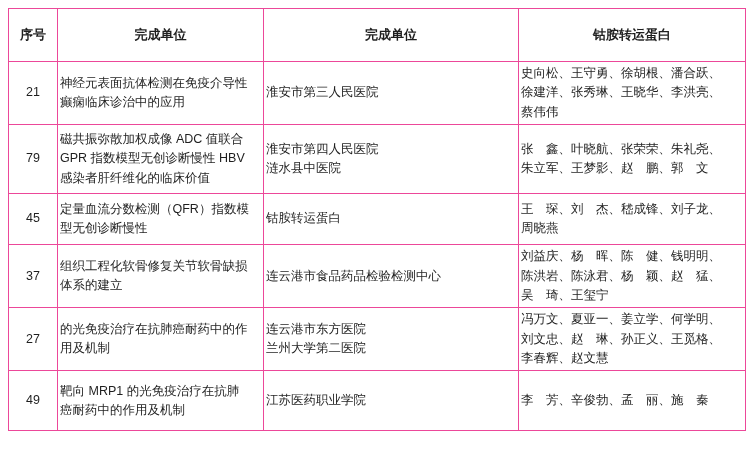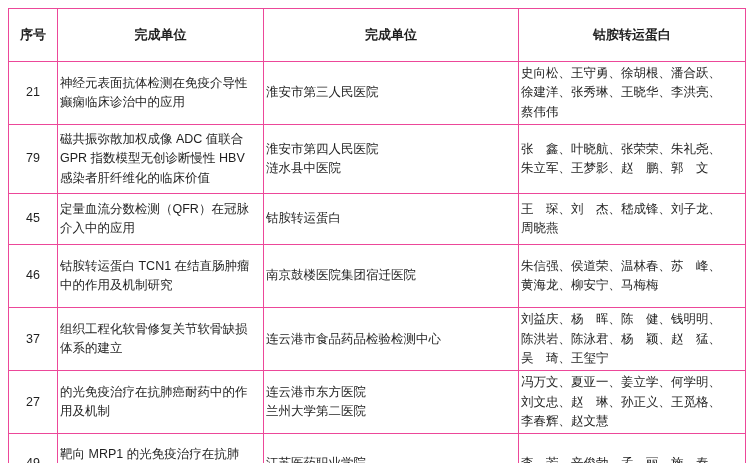--- a/index.html
+++ b/index.html
@@ -99,29 +99,23 @@
       </tr>
       <tr class="r1">
         <td class="cell-no">79</td>
         <td class="cell-project">磁共振弥散加权成像 ADC 值联合 GPR 指数模型无创诊断慢性 HBV 感染者肝纤维化的临床价值</td>
         <td class="cell-unit">淮安市第四人民医院
 涟水县中医院</td>
         <td class="cell-people">张　鑫、叶晓航、张荣荣、朱礼尧、朱立军、王梦影、赵　鹏、郭　文</td>
       </tr>
       <tr class="r2">
         <td class="cell-no">45</td>
-        <td class="cell-project">定量血流分数检测（QFR）在冠脉介入中的应用</td>
+        <td class="cell-project">定量血流分数检测（QFR）指数模型无创诊断慢性</td>
         <td class="cell-unit">钴胺转运蛋白</td>
         <td class="cell-people">王　琛、刘　杰、嵇成锋、刘子龙、周晓燕</td>
-      </tr>
-      <tr class="r3">
-        <td class="cell-no">46</td>
-        <td class="cell-project">钴胺转运蛋白 TCN1 在结直肠肿瘤中的作用及机制研究</td>
-        <td class="cell-unit">南京鼓楼医院集团宿迁医院</td>
-        <td class="cell-people">朱信强、侯道荣、温林春、苏　峰、黄海龙、柳安宁、马梅梅</td>
       </tr>
       <tr class="r4">
         <td class="cell-no">37</td>
         <td class="cell-project">组织工程化软骨修复关节软骨缺损体系的建立</td>
         <td class="cell-unit">连云港市食品药品检验检测中心</td>
         <td class="cell-people">刘益庆、杨　晖、陈　健、钱明明、 陈洪岩、陈泳君、杨　颖、赵　猛、吴　琦、王玺宁</td>
       </tr>
       <tr class="r5">
         <td class="cell-no">27</td>
         <td class="cell-project">的光免疫治疗在抗肺癌耐药中的作用及机制</td>

